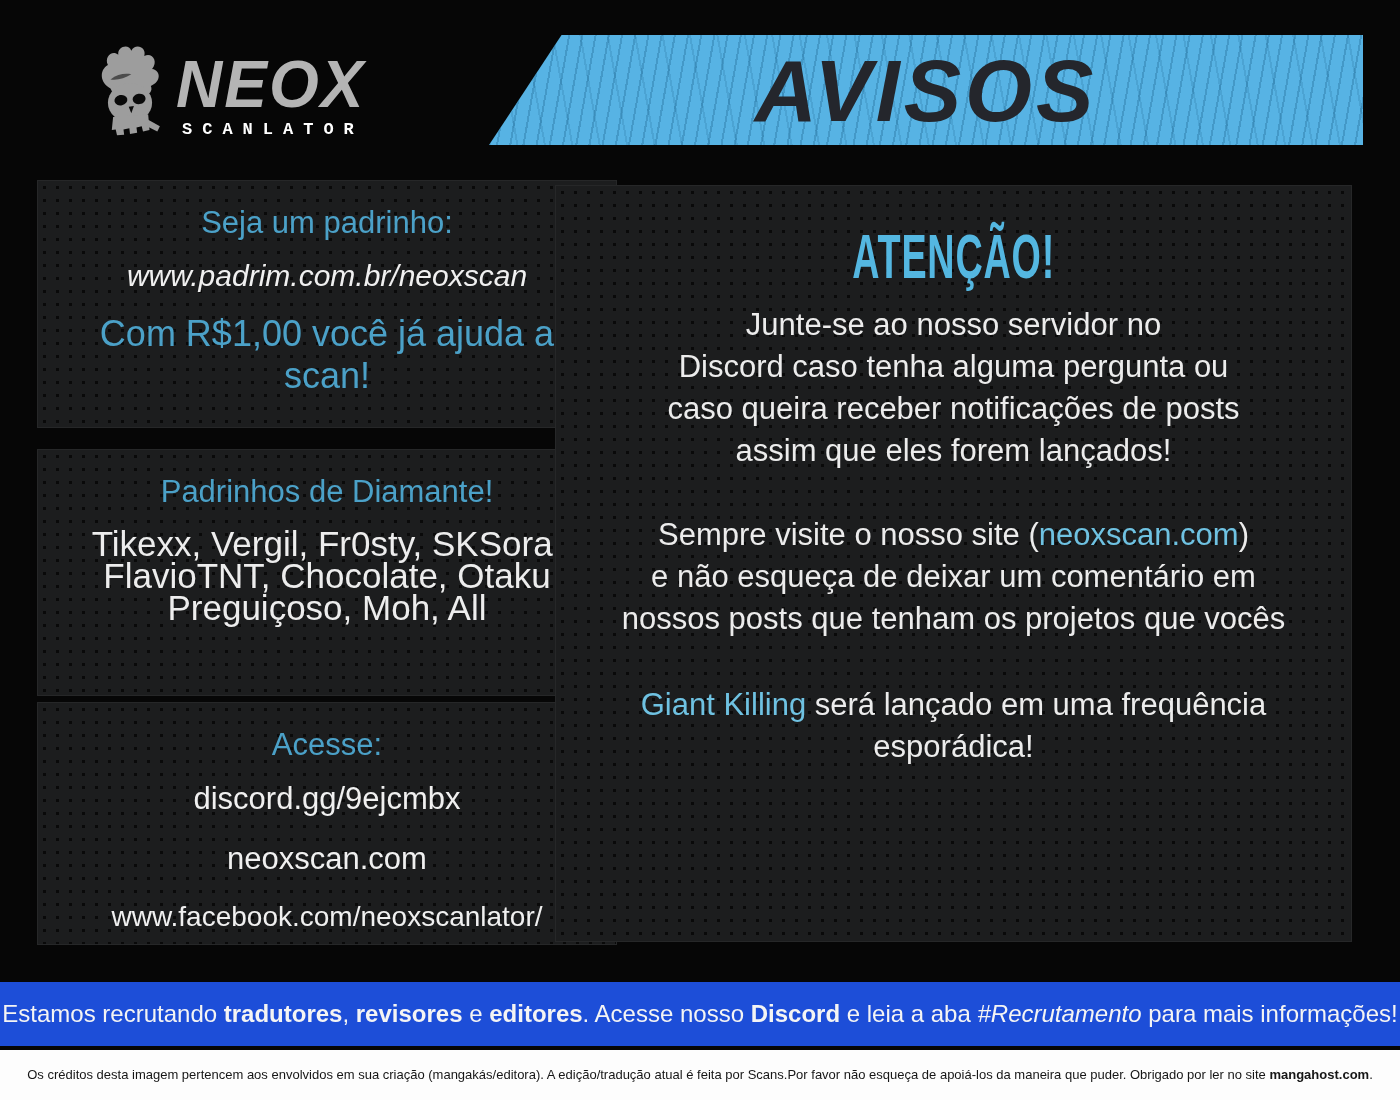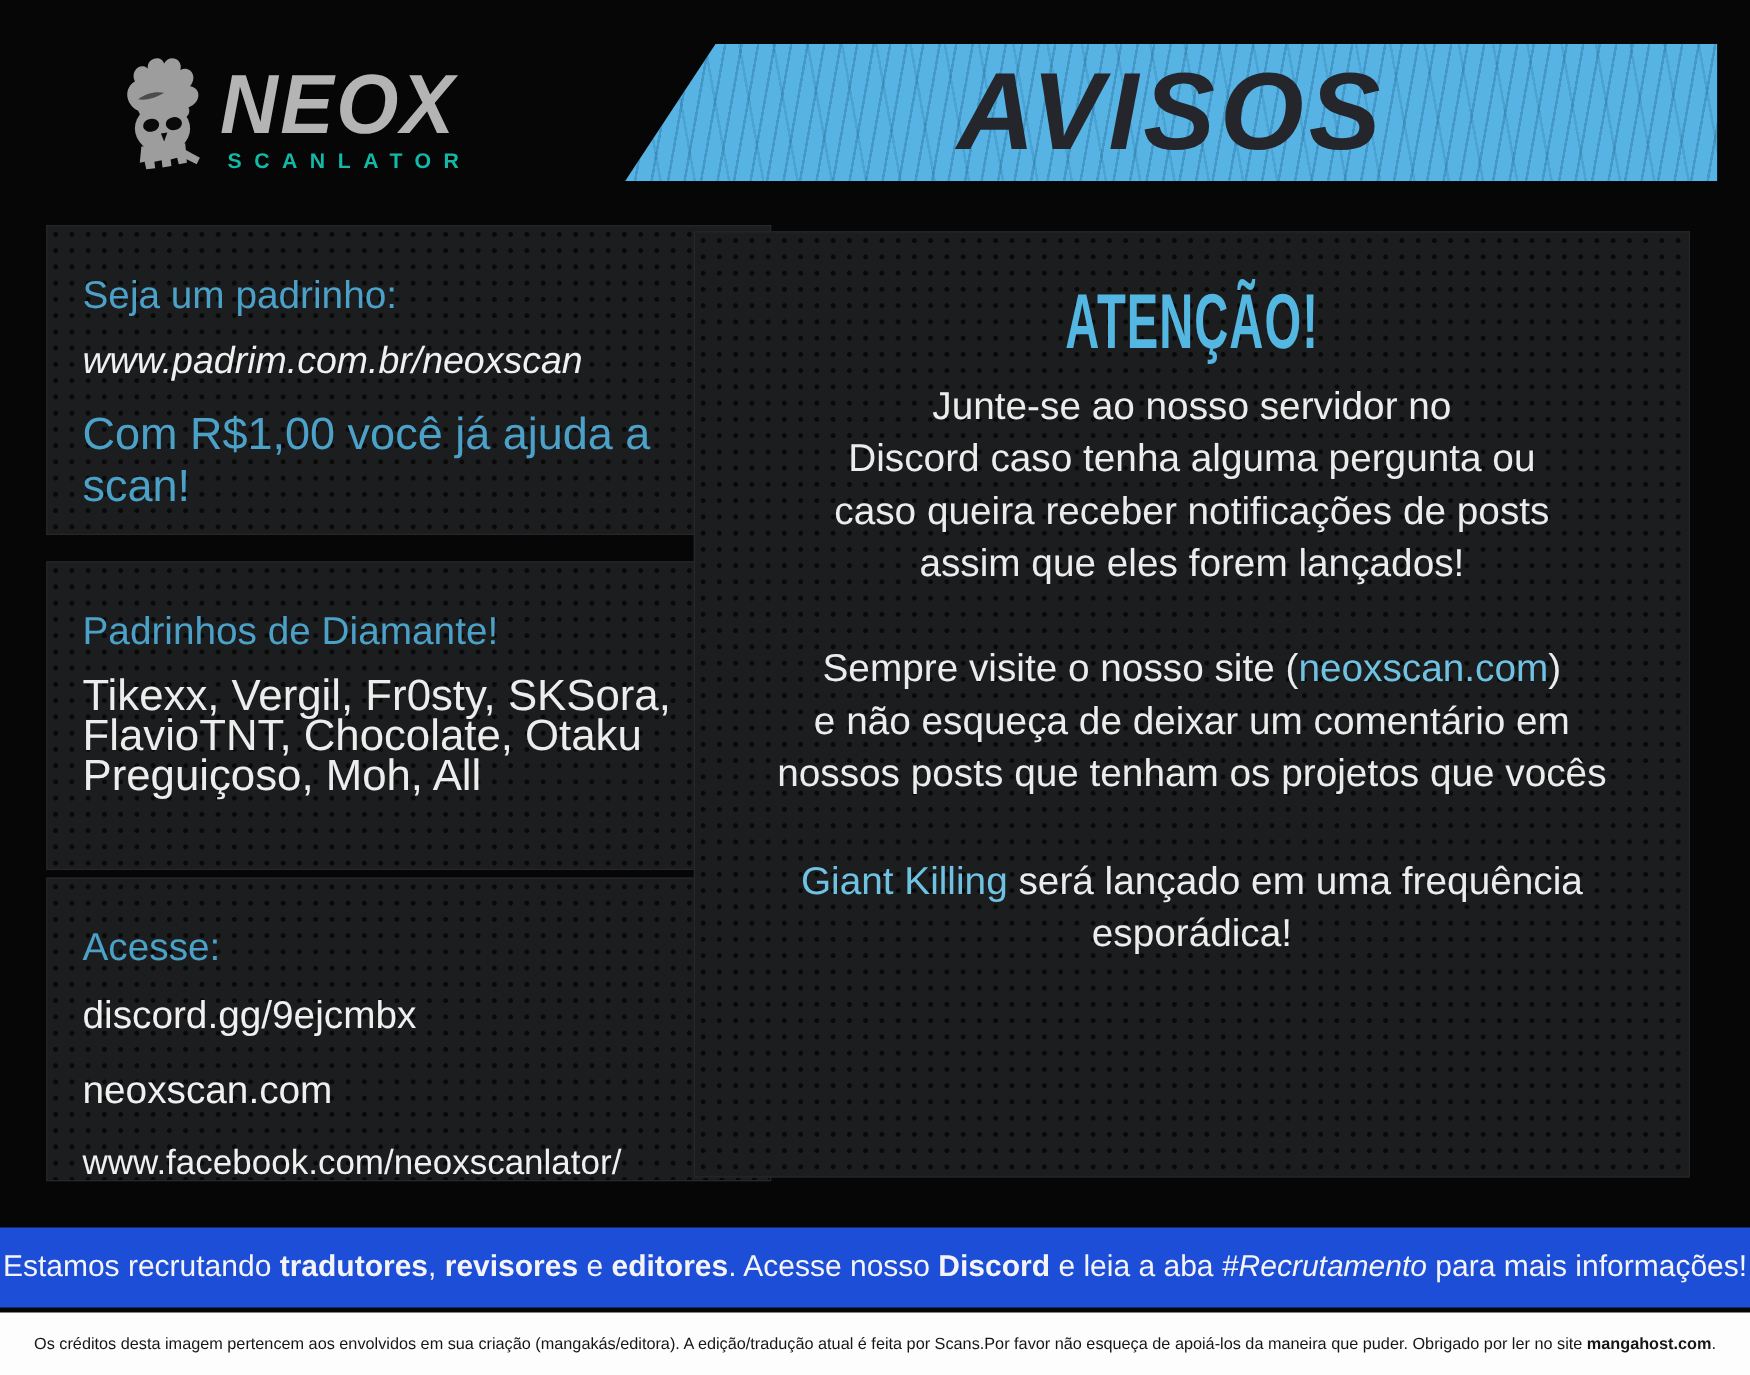--- a/index.html
+++ b/index.html
@@ -9,46 +9,46 @@
   }
   
   .logo{position:absolute;left:90px;top:40px;width:420px;height:110px;display:flex;align-items:center;}
   .logo-icon{width:80px;height:104px;flex:0 0 auto;margin-right:6px;}
   .logo-text{display:flex;flex-direction:column;}
   .logo-name{
     font-size:64px;font-weight:bold;font-style:italic;color:#b4b4b4;
     letter-spacing:2px;line-height:64px;transform:scaleY(1.05);
   }
   .logo-sub{
-    font-size:17px;color:#14b8a6;letter-spacing:10px;margin-top:4px;margin-left:6px;font-weight:bold;
+    font-size:17px;color:#ffffff;letter-spacing:10px;margin-top:4px;margin-left:6px;font-weight:bold;font-family:Liberation Mono, monospace;
   }
   
   .banner{
-    position:absolute;left:500px;top:35px;width:874px;height:110px;
+    position:absolute;left:489px;top:35px;width:874px;height:110px;
     background:
       repeating-linear-gradient(100deg, rgba(23,92,134,0.30) 0 2px, rgba(0,0,0,0) 2px 13px),
       repeating-linear-gradient(80deg, rgba(23,92,134,0.18) 0 2px, rgba(0,0,0,0) 2px 27px),
       #57b3e4;
     clip-path:polygon(8.3% 0, 100% 0, 100% 100%, 0 100%);
     display:flex;align-items:center;justify-content:center;
   }
   .banner-title{
     font-size:86px;font-weight:bold;font-style:italic;color:#24262c;
     letter-spacing:4px;transform:scaleY(1.02);line-height:110px;
   }
   
   .panel{
     position:absolute;
     background-color:#1c1d1e;
     background-image:radial-gradient(circle, #090909 1.7px, rgba(0,0,0,0) 2px);
     background-size:13px 13px;
     border:1px solid #262728;
     box-sizing:border-box;
   }
-  .p-left{left:37px;width:580px;padding:37px 28px;}
+  .p-left{left:37px;width:580px;padding:24px 28px;text-align:center;}
   .p1{top:180px;height:248px;}
   .p2{top:449px;height:247px;}
   .p3{top:702px;height:243px;}
   .p-right{left:555px;top:185px;width:797px;height:757px;text-align:center;padding:20px 44px;}
   .h-blue{color:#4ba1c8;font-size:31px;margin:0 0 18px 0;font-weight:normal;}
   .white-italic{color:#f0f0f0;font-size:30px;font-style:italic;margin:14px 0 20px 0;}
   .blue-note{color:#4ba1c8;font-size:36px;margin:6px 0 0 0;}
   .white-body{color:#ededed;font-size:35px;line-height:32px;margin:4px 0 0 0;}
   .link-line{color:#f0f0f0;font-size:31px;margin:0 0 24px 0;}
   .link-line.small{font-size:28px;margin-bottom:0;}

